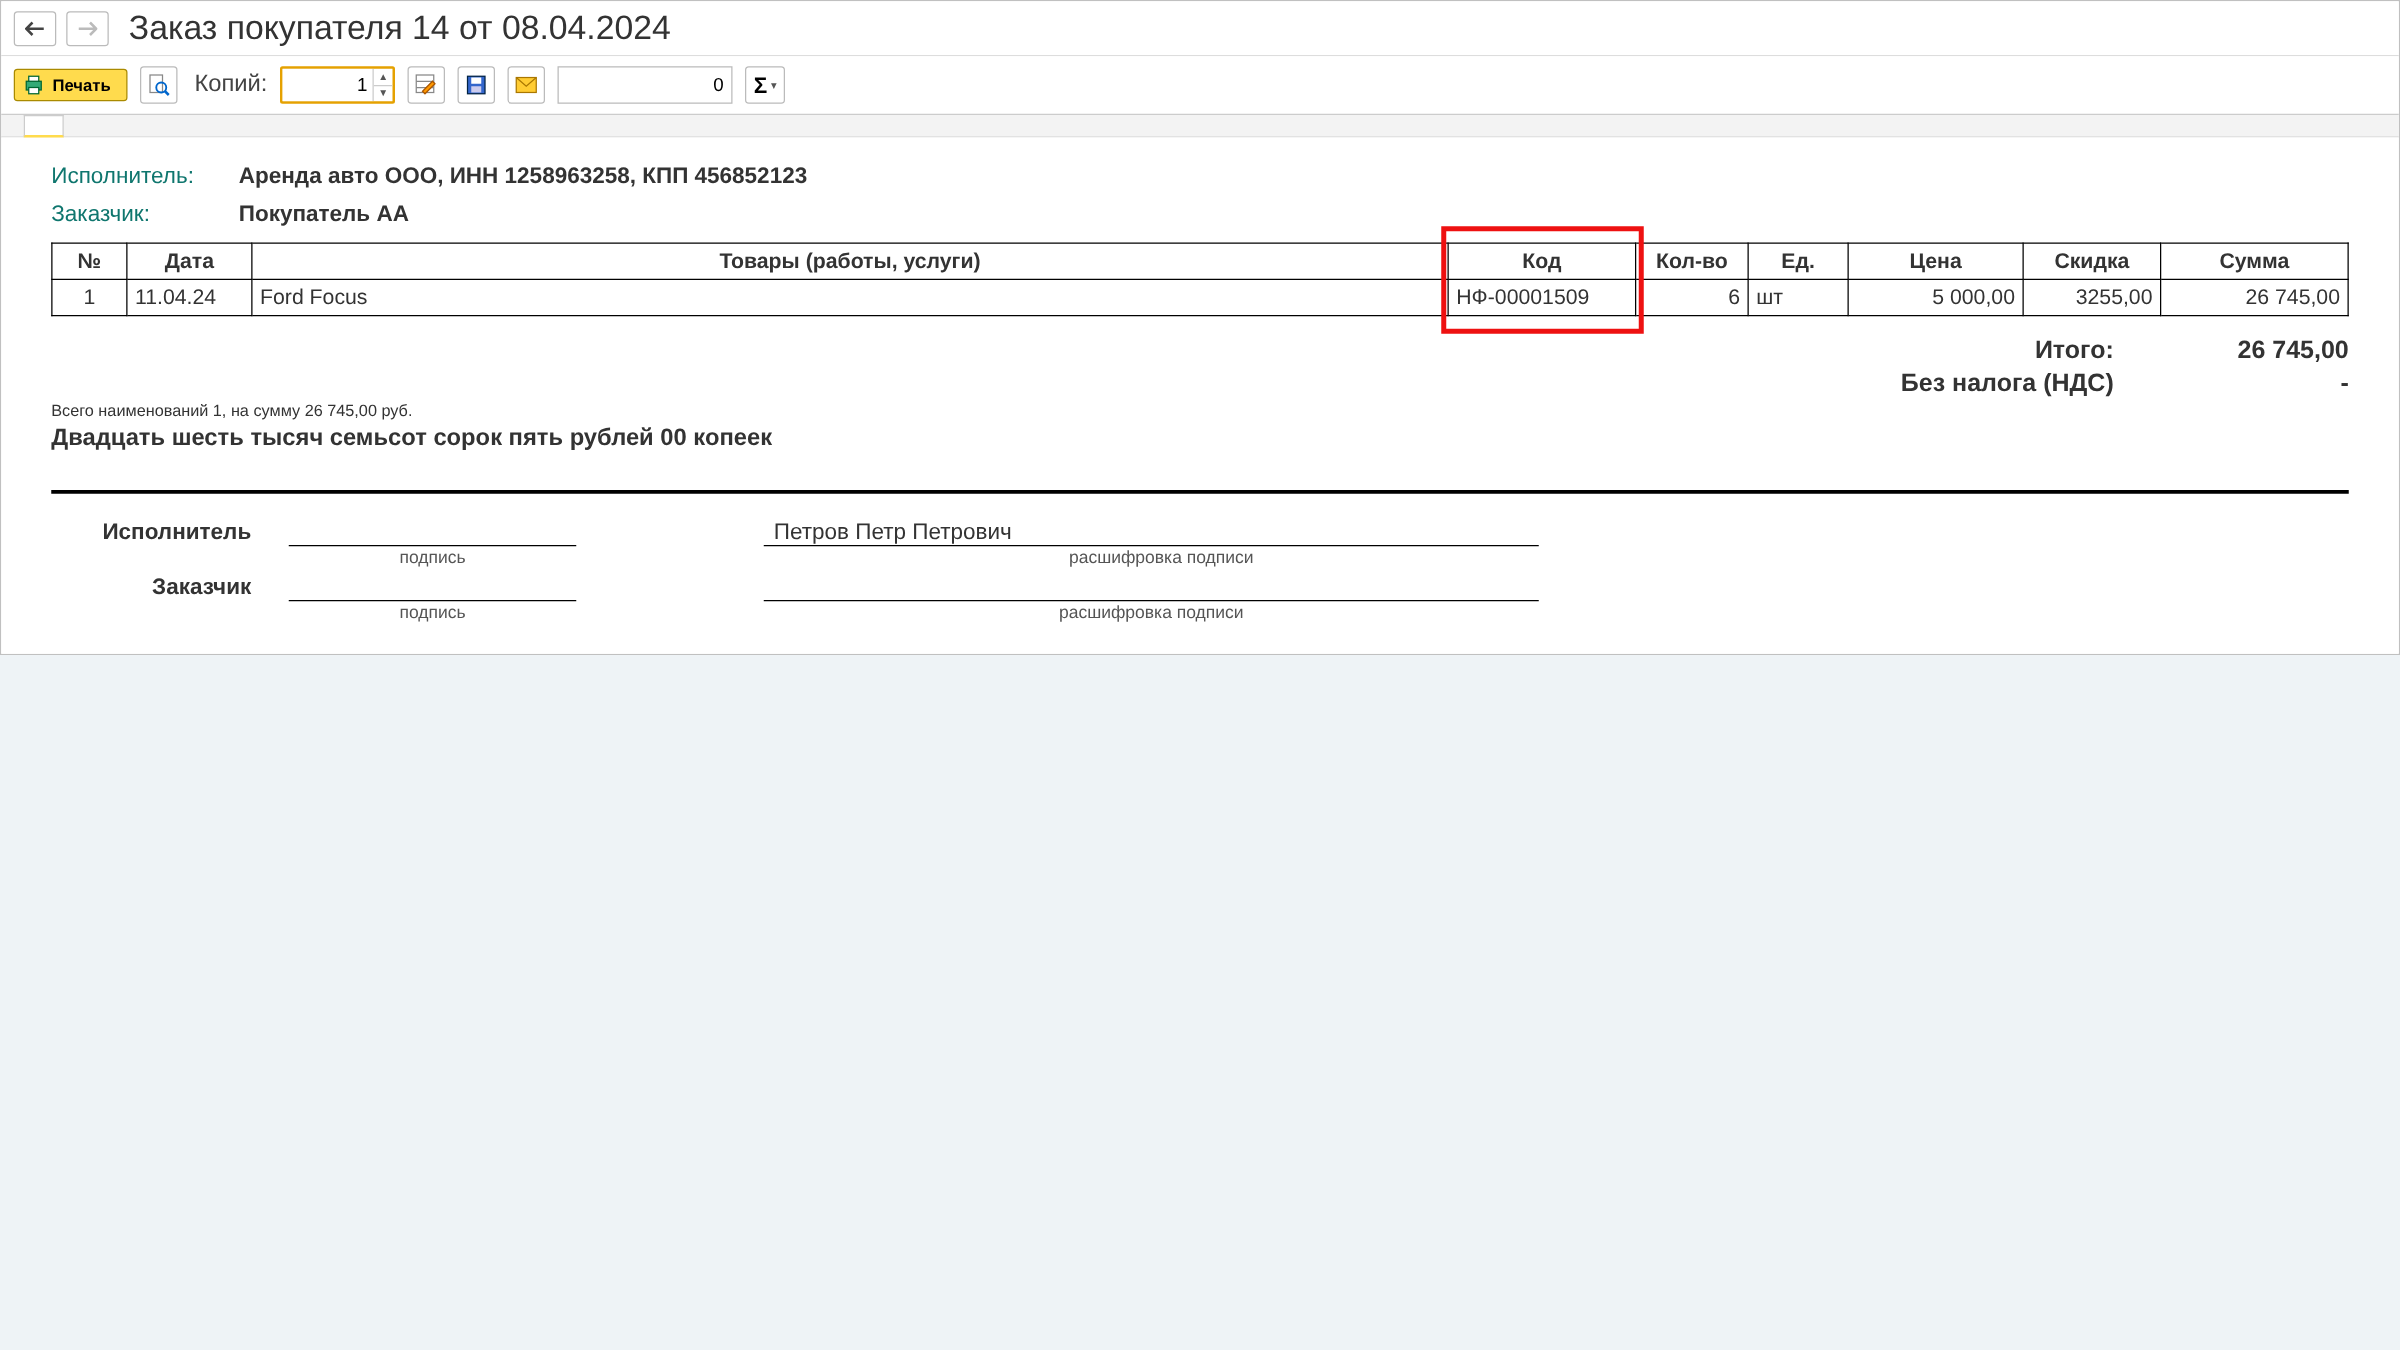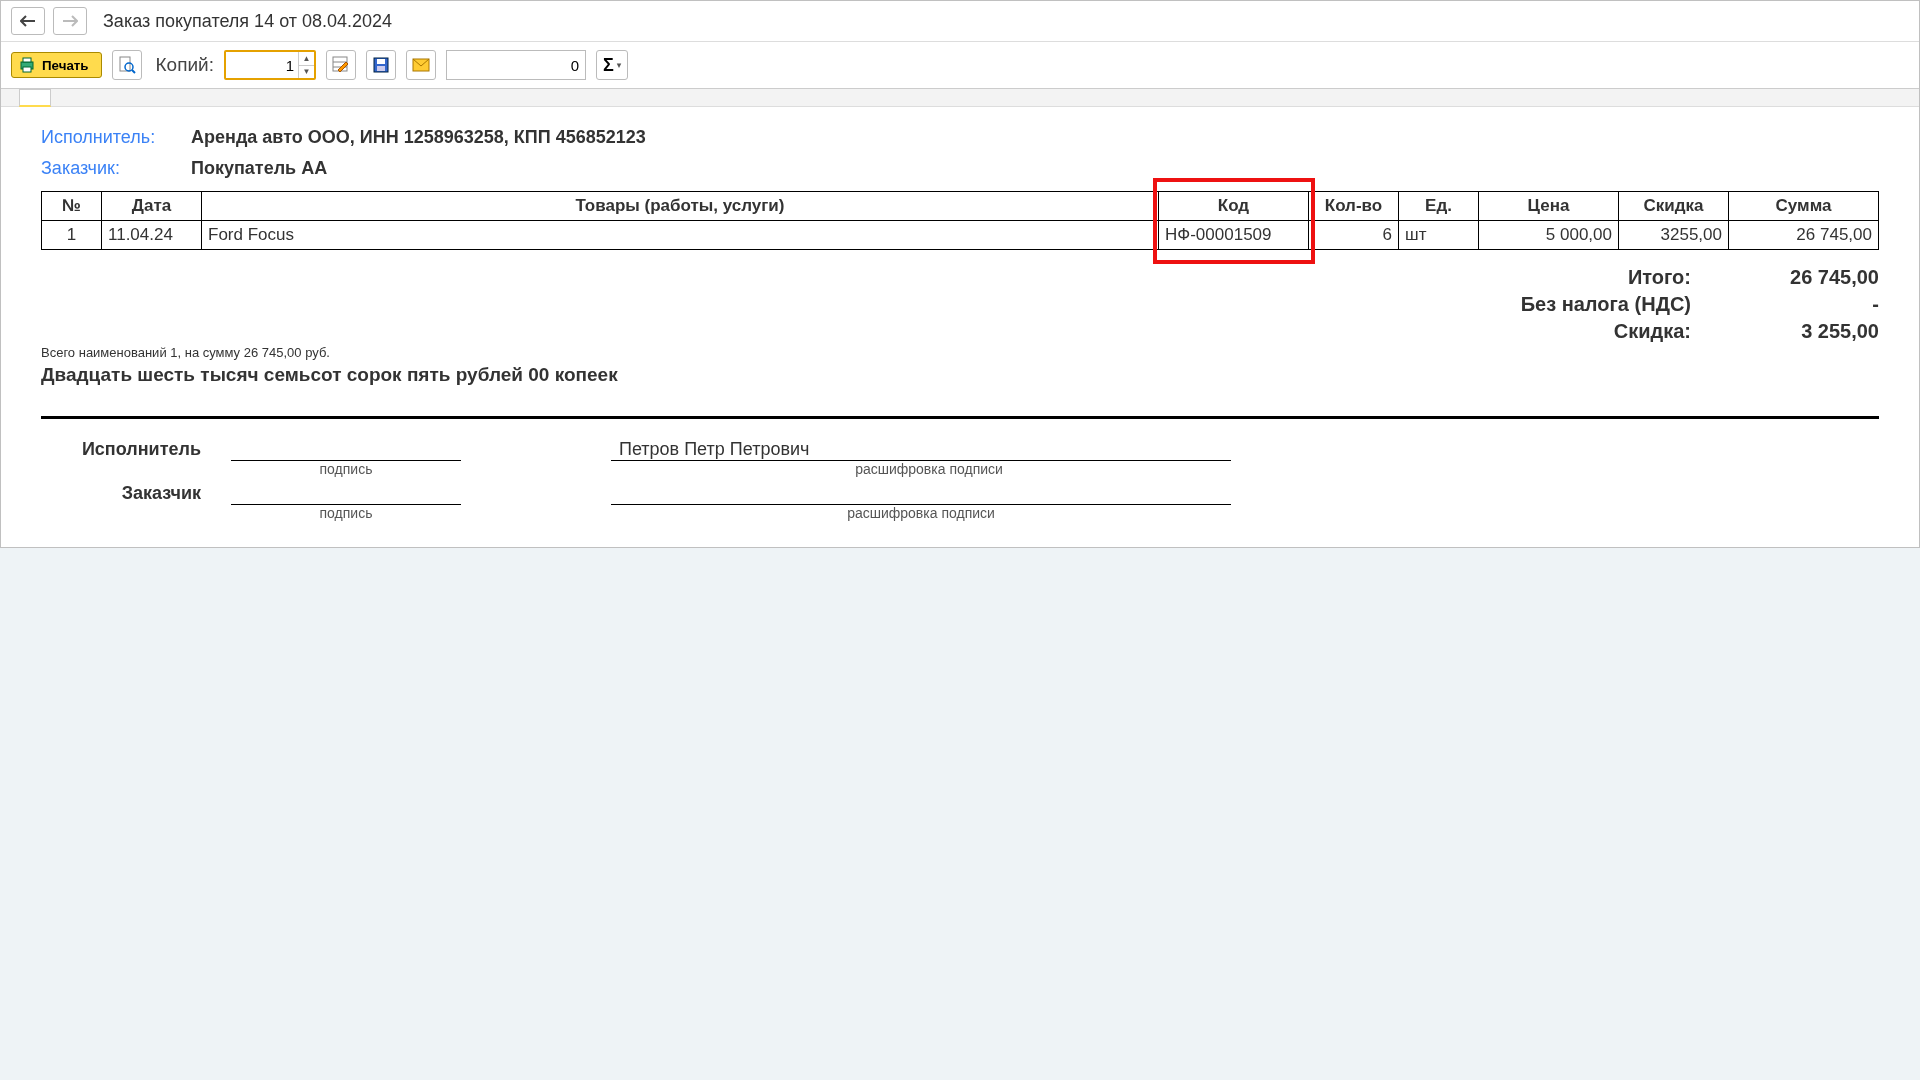--- a/index.html
+++ b/index.html
@@ -33,21 +33,21 @@
     background: #fff;
     display: inline-flex;
     align-items: center;
     justify-content: center;
     cursor: pointer;
     color: #555;
     font-size: 18px;
     line-height: 1;
   }
   .nav-btn.disabled { color: #bbb; cursor: default; }
-  .titlebar-title { font-size: 18px; color: #333; margin-left: 8px; }
+  .titlebar-title { font-size: 27px; color: #333; margin-left: 8px; }
   .toolbar {
     display: flex;
     align-items: center;
     gap: 10px;
     padding: 8px 10px;
     background: #fff;
     border-bottom: 1px solid #ccc;
   }
   .btn-print {
     background: #ffdb4d;
@@ -144,21 +144,21 @@
   }
   .doc-title {
     font-size: 26px;
     font-weight: bold;
     color: #222;
     padding-bottom: 6px;
     border-bottom: 2px solid #000;
     margin-bottom: 18px;
   }
   .party-row { display: flex; margin-bottom: 10px; font-size: 18px; }
-  .party-row .label { width: 150px; color: #3b82f6; }
+  .party-row .label { width: 150px; color: #0f766e; }
   .party-row .value { font-weight: bold; }
   table.items {
     border-collapse: collapse;
     width: 100%;
     margin-top: 12px;
     position: relative;
   }
   table.items th, table.items td {
     border: 1px solid #000;
     padding: 4px 6px;
@@ -309,24 +309,20 @@
 
     <div class="totals">
       <div class="totals-row">
         <div class="tl">Итого:</div>
         <div class="tv">26 745,00</div>
       </div>
       <div class="totals-row">
         <div class="tl">Без налога (НДС)</div>
         <div class="tv">-</div>
       </div>
-      <div class="totals-row">
-        <div class="tl">Скидка:</div>
-        <div class="tv">3 255,00</div>
-      </div>
     </div>
 
     <div class="summary-text">Всего наименований 1, на сумму 26 745,00 руб.</div>
     <div class="summary-words">Двадцать шесть тысяч семьсот сорок пять рублей 00 копеек</div>
 
     <div class="sig-divider"></div>
 
     <div class="sig-row">
       <div class="sig-label">Исполнитель</div>
       <div class="sig-line" style="width:230px;">

